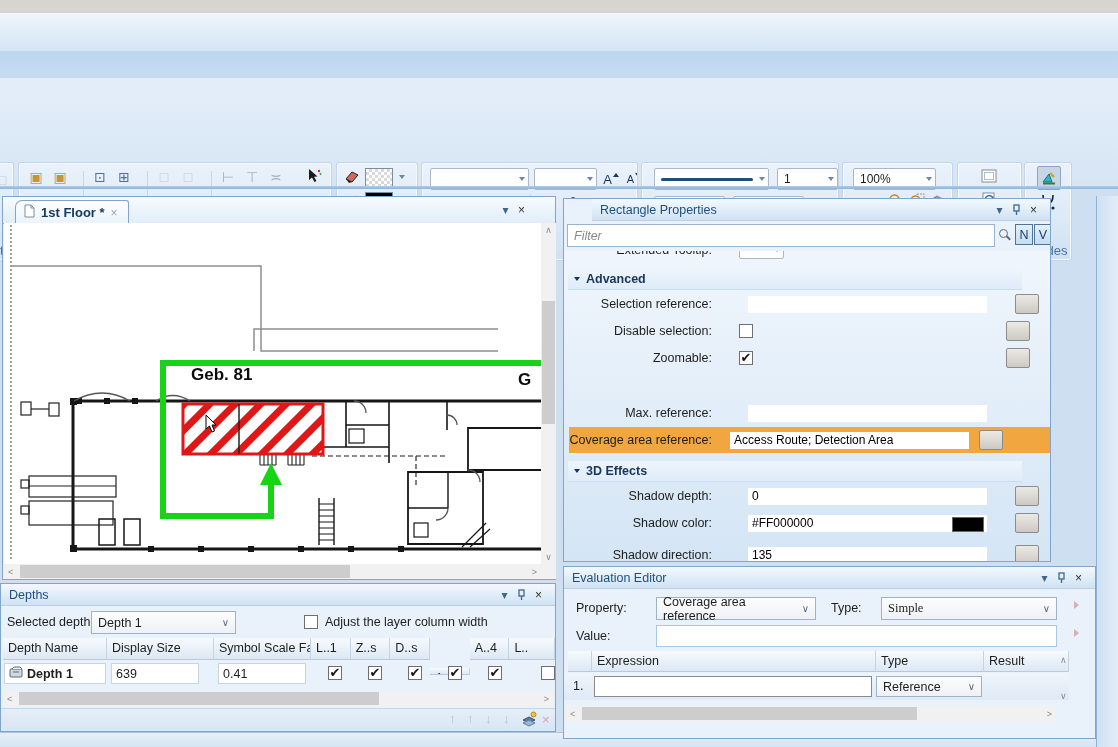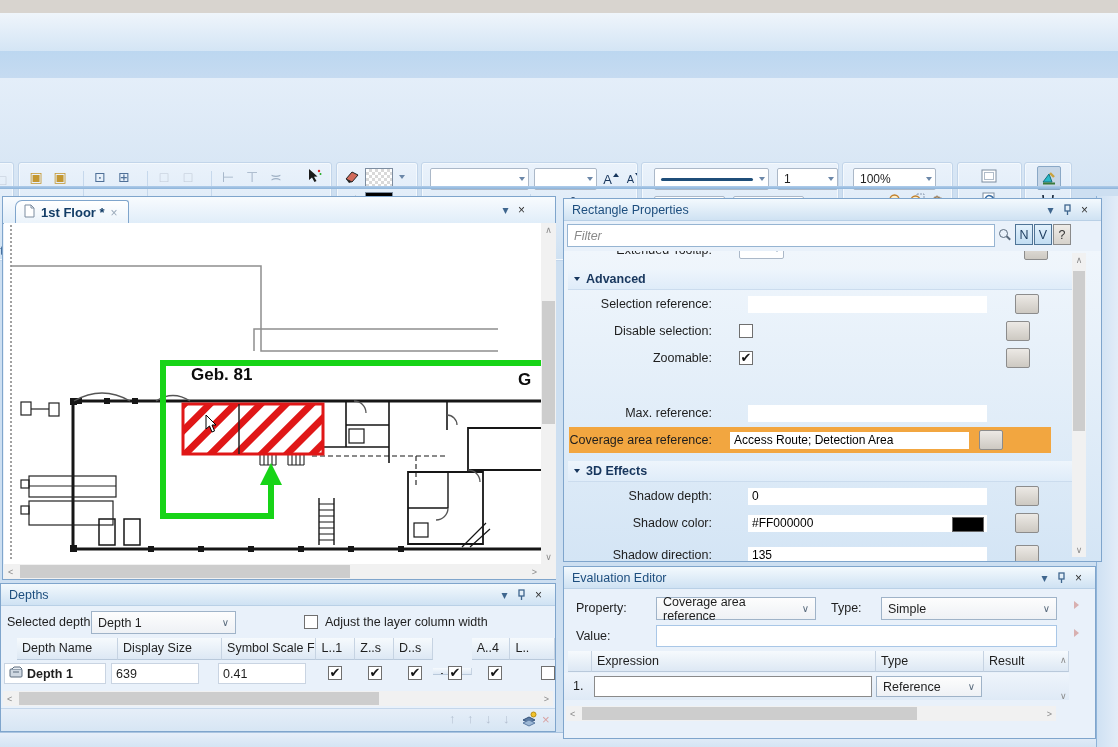--- a/index.html
+++ b/index.html
@@ -422,21 +422,21 @@
 
     <div class="sb-track" style="left:0;right:15px;bottom:0;height:15px;">
       <span class="sb-arrow" style="left:4px;top:3px;">&lt;</span>
       <div class="sb-thumb" style="top:1px;bottom:1px;left:16px;width:330px;"></div>
       <span class="sb-arrow" style="right:4px;top:3px;">&gt;</span>
     </div>
     <div class="sb-track" style="right:0;bottom:0;width:15px;height:15px;"></div>
   </div>
 </div>
 
-<div class="panel" style="left:563px;top:198px;width:539px;height:364px;box-sizing:border-box;overflow:hidden;">
+<div class="panel" style="left:563px;top:198px;width:488px;height:364px;box-sizing:border-box;overflow:hidden;padding-left:28px;">
   <div class="ptitle">
     <span>Rectangle Properties</span>
       <span class="sp"></span>
     <span class="ticon">▾</span>
     <span class="ticon">
         <svg width="9" height="12" viewBox="0 0 9 12">
           <rect x="2" y="1" width="5" height="6" fill="none" stroke="#3f668e" stroke-width="1.3"></rect>
           <line x1="4.5" y1="7" x2="4.5" y2="11" stroke="#3f668e" stroke-width="1.3"></line>
         </svg>
       </span>
@@ -541,21 +541,21 @@
   <div class="abs" style="left:0;top:26px;right:0;height:26px;">
     <span class="abs" style="left:6px;top:5px;font-size:12.5px;">Selected depth:</span>
     <div class="combo2" style="left:90px;top:1px;width:145px;">
       <span>Depth 1</span>
         <span style="flex:1"></span>
         <span style="color:#5a6b7d;font-size:10px;">∨</span>
     </div>
     <span class="cb abs" style="left:303px;top:5px;"></span>
     <span class="abs" style="left:324px;top:5px;font-size:12.5px;">Adjust the layer column width</span>
   </div>
-  <div class="abs" style="left:16px;top:54px;right:0;height:22px;display:flex;justify-content:center;">
+  <div class="abs" style="left:2px;top:54px;right:0;height:22px;display:flex;justify-content:center;">
     <div class="th" style="width:105px;">Depth Name</div>
     <div class="th" style="width:108px;">Display Size</div>
     <div class="th" style="width:98px;">Symbol Scale Factor</div>
     <div class="th" style="width:40px;">L..1</div>
     <div class="th" style="width:40px;">Z..s</div>
     <div class="th" style="width:40px;">D..s</div>
     <div class="th" style="width:40px;margin-top:30px;">A..3</div>
     <div class="th" style="width:40px;">A..4</div>
     <div class="th" style="width:46px;">L..</div>
   </div>
@@ -620,21 +620,21 @@
       </span>
     <span class="ticon" style="color:#333;">×</span>
   </div>
   <span class="abs" style="left:12px;top:34px;font-size:12.5px;">Property:</span>
   <div class="combo2" style="left:92px;top:30px;width:160px;">
     <span>Coverage area reference</span>
       <span style="flex:1"></span>
       <span style="color:#5a6b7d;font-size:10px;">∨</span>
   </div>
   <span class="abs" style="left:267px;top:34px;font-size:12.5px;">Type:</span>
-  <div class="combo2" style="left:317px;top:30px;width:176px;">
+  <div class="combo2" style="left:317px;top:30px;width:176px;font-family:Liberation Serif, serif;">
     <span>Simple</span>
       <span style="flex:1"></span>
       <span style="color:#5a6b7d;font-size:10px;">∨</span>
   </div>
   <span class="abs" style="left:12px;top:62px;font-size:12.5px;">Value:</span>
   <input class="abs" style="left: 92px; top: 58px; width: 401px; height: 22px; border: 1px solid rgb(169, 199, 231); box-sizing: border-box; font-family: inherit; font-size: 12px; padding: 0px 5px;" value="">
   <span class="abs" style="left:510px;top:34px;width:0;height:0;border-top:4px solid transparent;border-bottom:4px solid transparent;border-left:5px solid #d8b0b0;"></span>
   <span class="abs" style="left:510px;top:62px;width:0;height:0;border-top:4px solid transparent;border-bottom:4px solid transparent;border-left:5px solid #d8b0b0;"></span>
   <div class="abs" style="left:4px;top:84px;width:501px;height:21px;display:flex;">
     <div class="th" style="width:24px;"></div>

